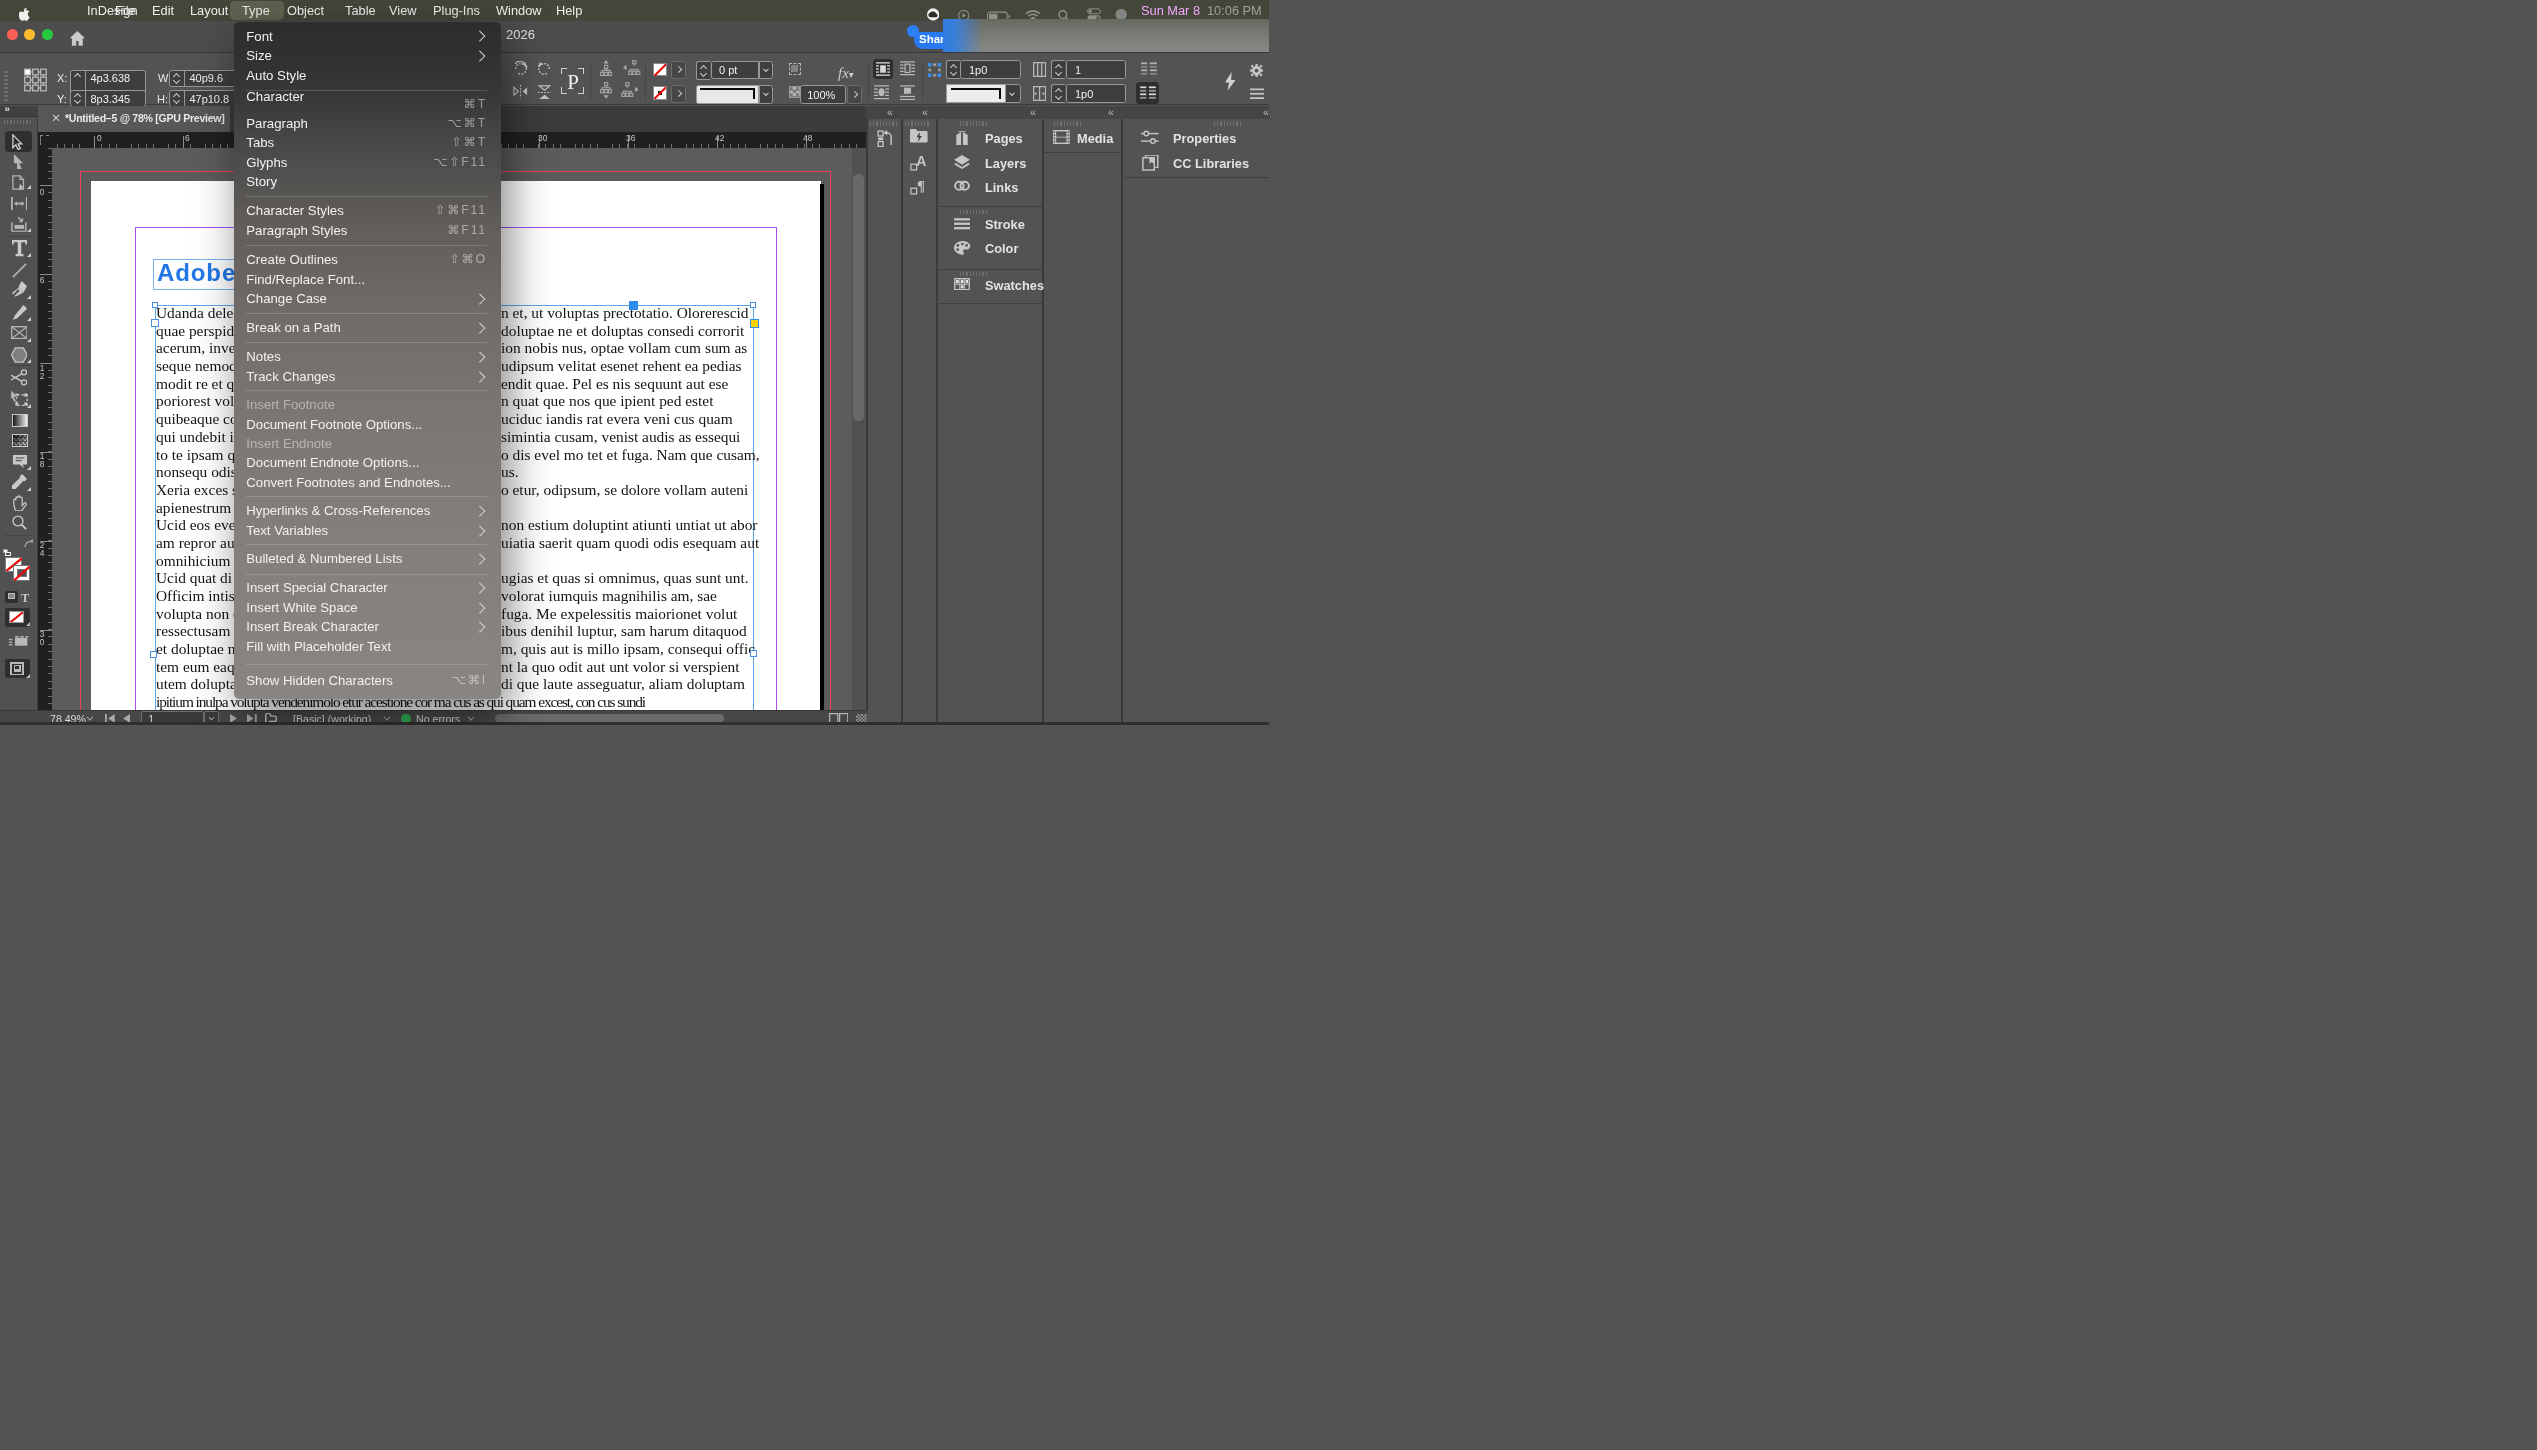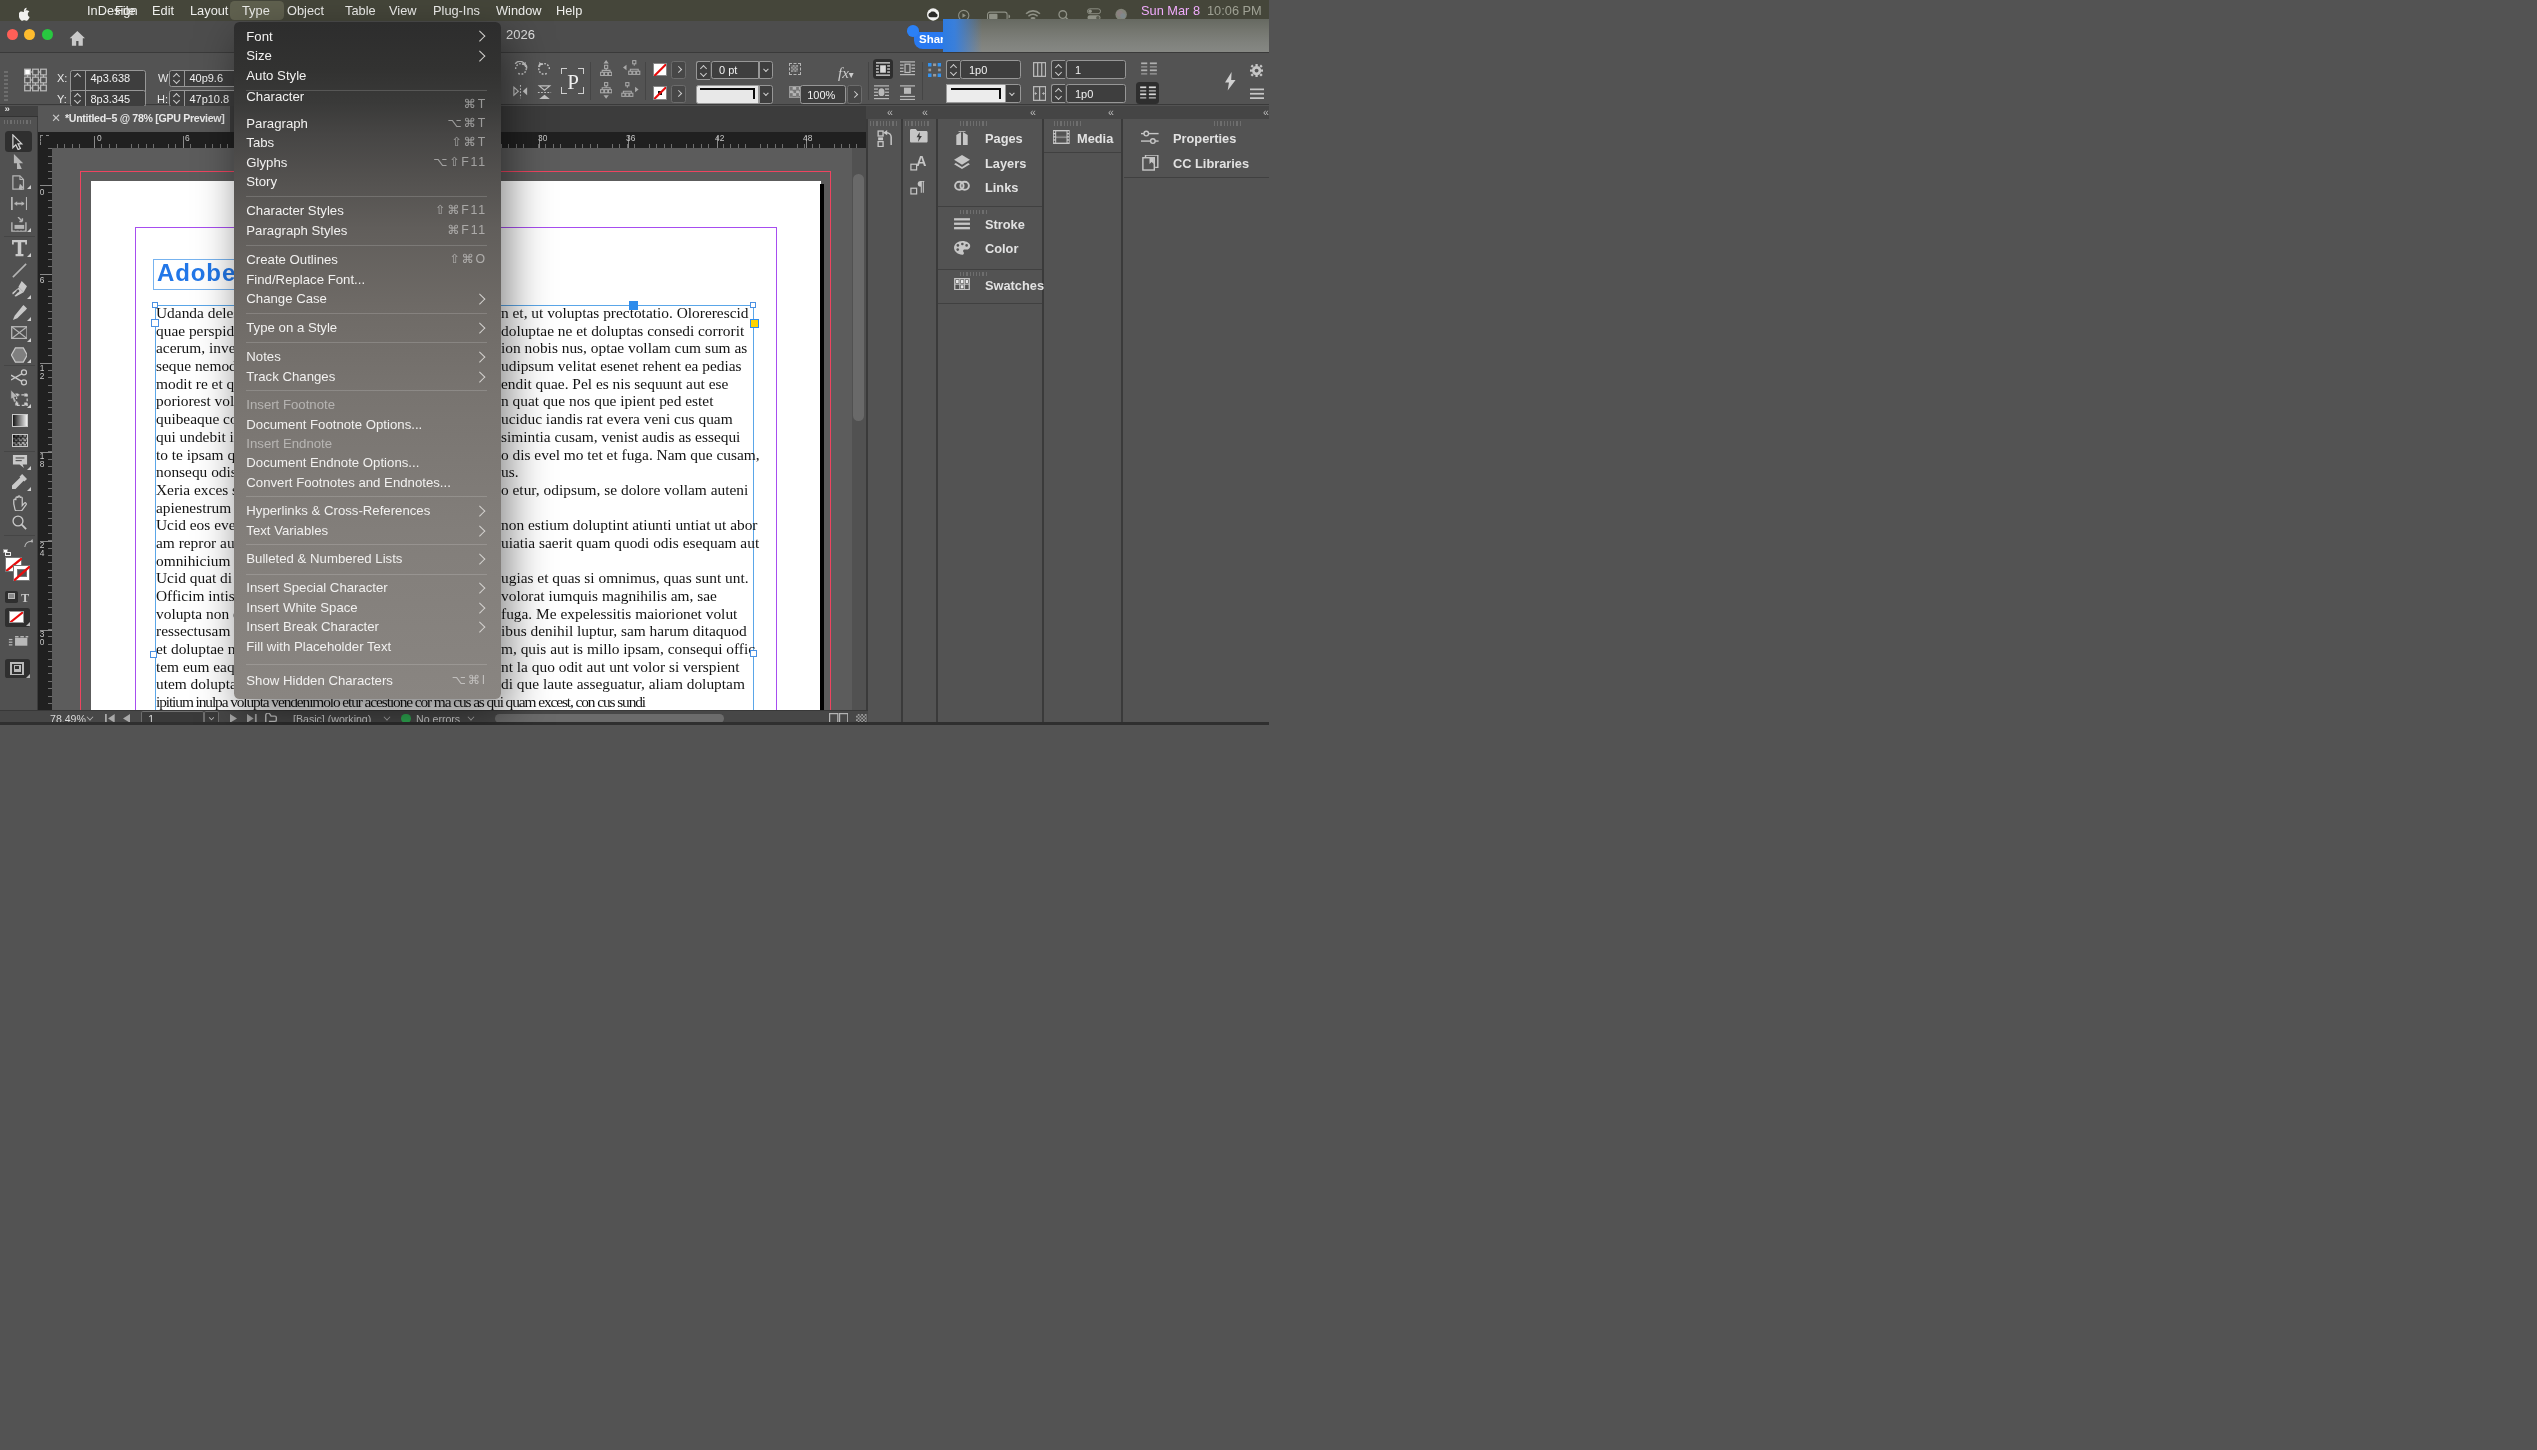--- a/index.html
+++ b/index.html
@@ -1024,21 +1024,21 @@
     <div class="msc" style="top:179px;">⇧⌘F11</div>
   <div class="mitem" style="top:199px;">Paragraph Styles</div>
     <div class="msc" style="top:199px;">⌘F11</div>
   <div class="msep" style="top:223px;"></div>
   <div class="mitem" style="top:228px;">Create Outlines</div>
     <div class="msc" style="top:228px;">⇧⌘O</div>
   <div class="mitem" style="top:248px;">Find/Replace Font...</div>
   <div class="mitem" style="top:267px;">Change Case</div>
     <div class="marr" style="top:267px;"></div>
   <div class="msep" style="top:291px;"></div>
-  <div class="mitem" style="top:296px;">Type on a Style</div>
+  <div class="mitem" style="top:296px;">Break on a Path</div>
     <div class="marr" style="top:296px;"></div>
   <div class="msep" style="top:320px;"></div>
   <div class="mitem" style="top:325px;">Notes</div>
     <div class="marr" style="top:325px;"></div>
   <div class="mitem" style="top:345px;">Track Changes</div>
     <div class="marr" style="top:345px;"></div>
   <div class="msep" style="top:368px;"></div>
   <div class="mitem dis" style="top:373px;">Insert Footnote</div>
   <div class="mitem" style="top:393px;">Document Footnote Options...</div>
   <div class="mitem dis" style="top:412px;">Insert Endnote</div>

